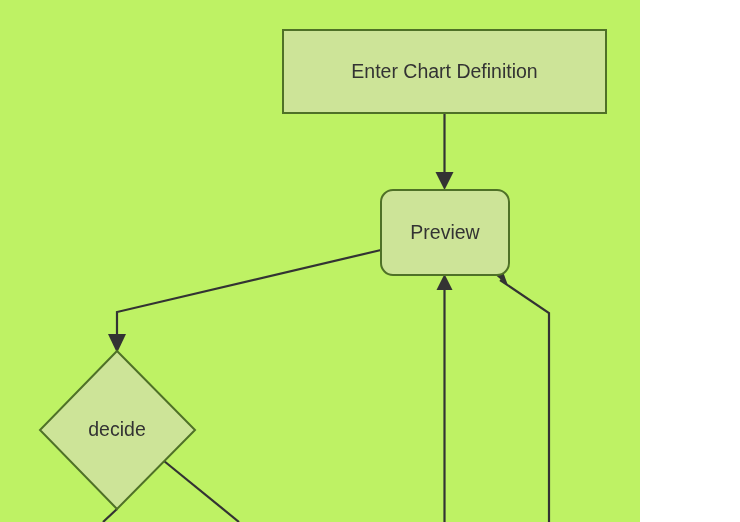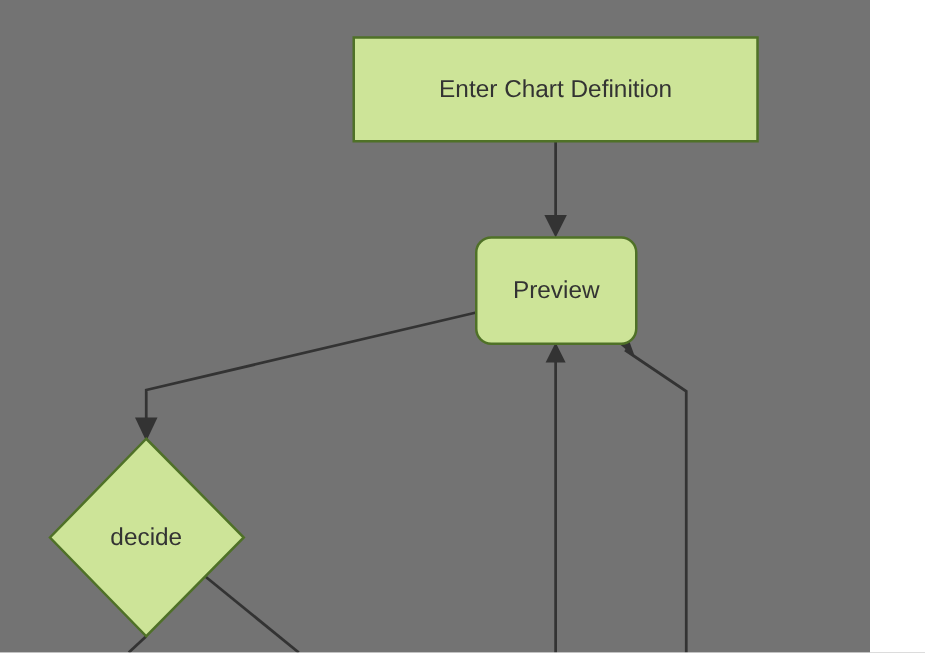--- a/index.html
+++ b/index.html
@@ -6,23 +6,23 @@
   html, body {
     margin: 0;
     padding: 0;
     background: #ffffff;
   }
   body {
     font-family: "Liberation Sans", sans-serif;
   }
   #canvas-wrap {
     position: relative;
-    width: 696px;
+    width: 640px;
     height: 522px;
-    background: #737373;
+    background: #bef264;
     overflow: hidden;
   }
   svg.flow {
     display: block;
     width: 740px;
     height: 522px;
   }
   .node-shape {
     fill: #cde498;
     stroke: #4f7127;

